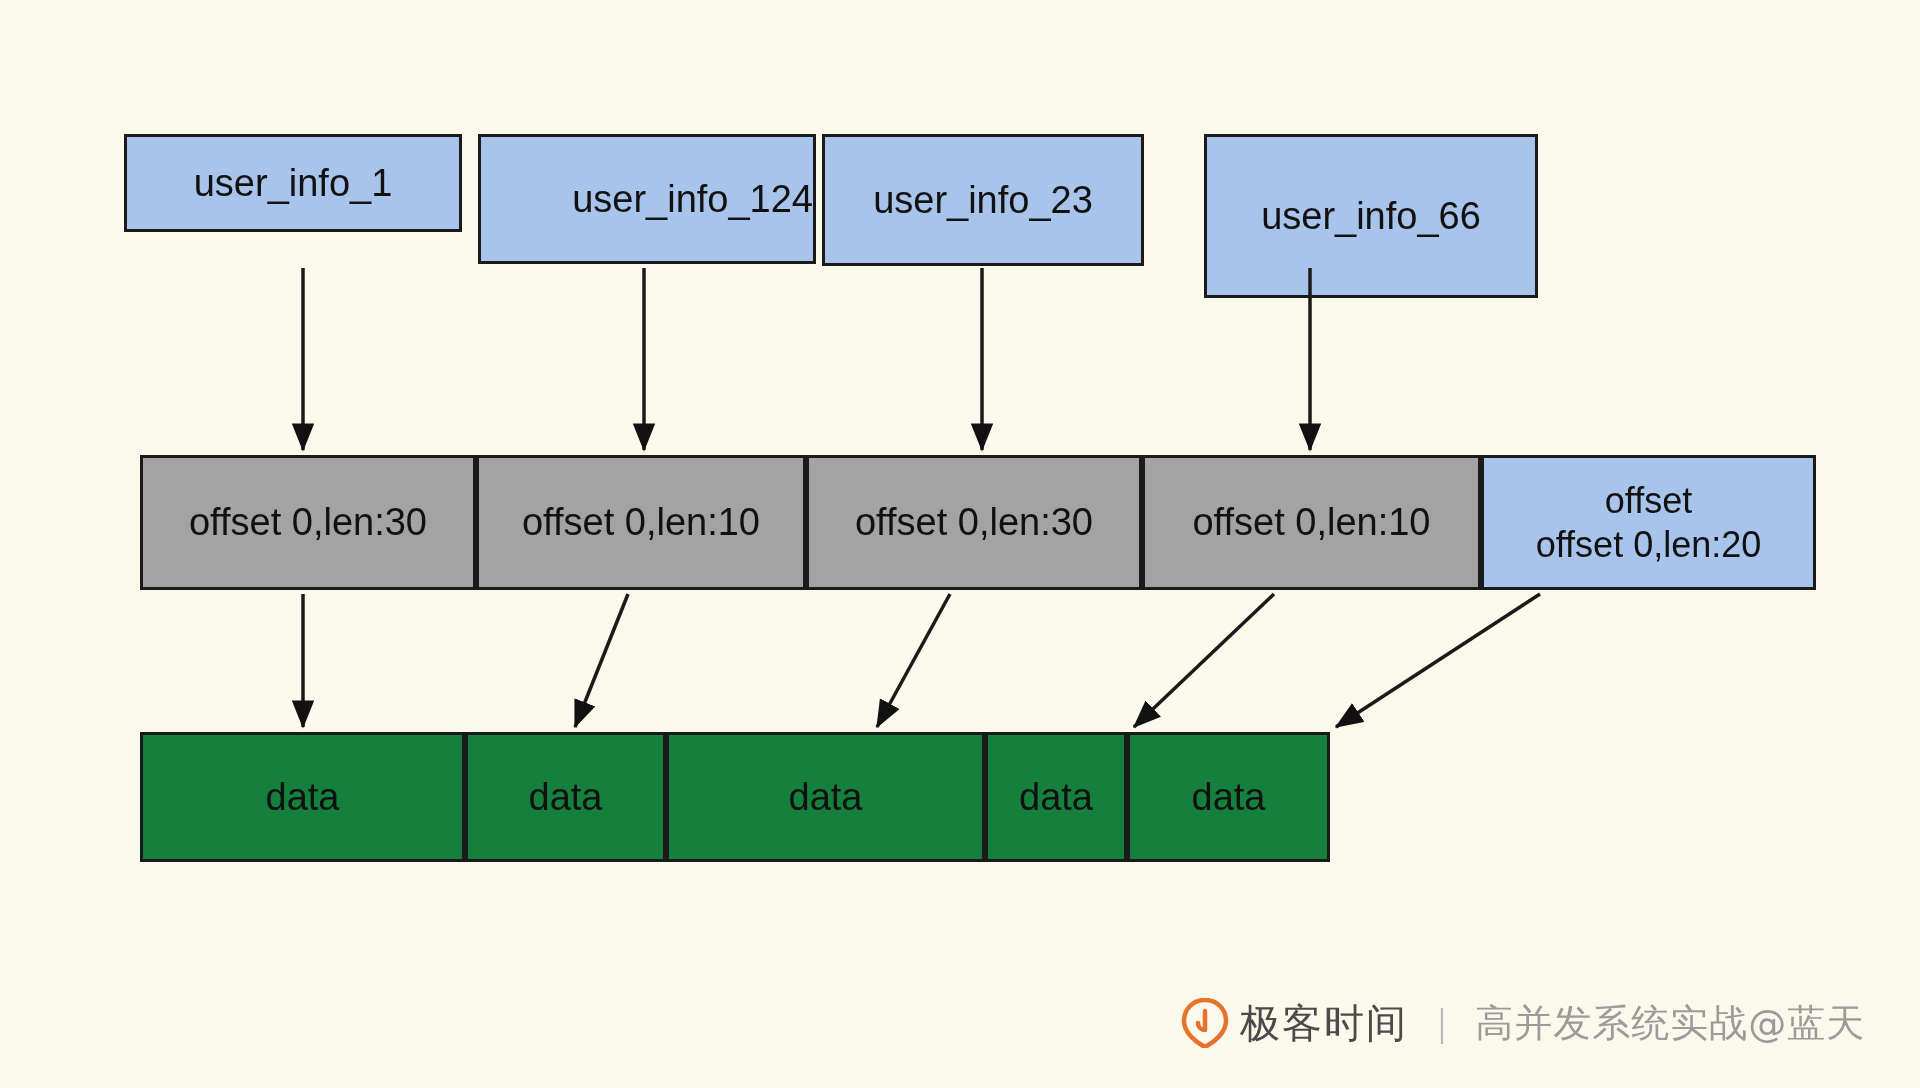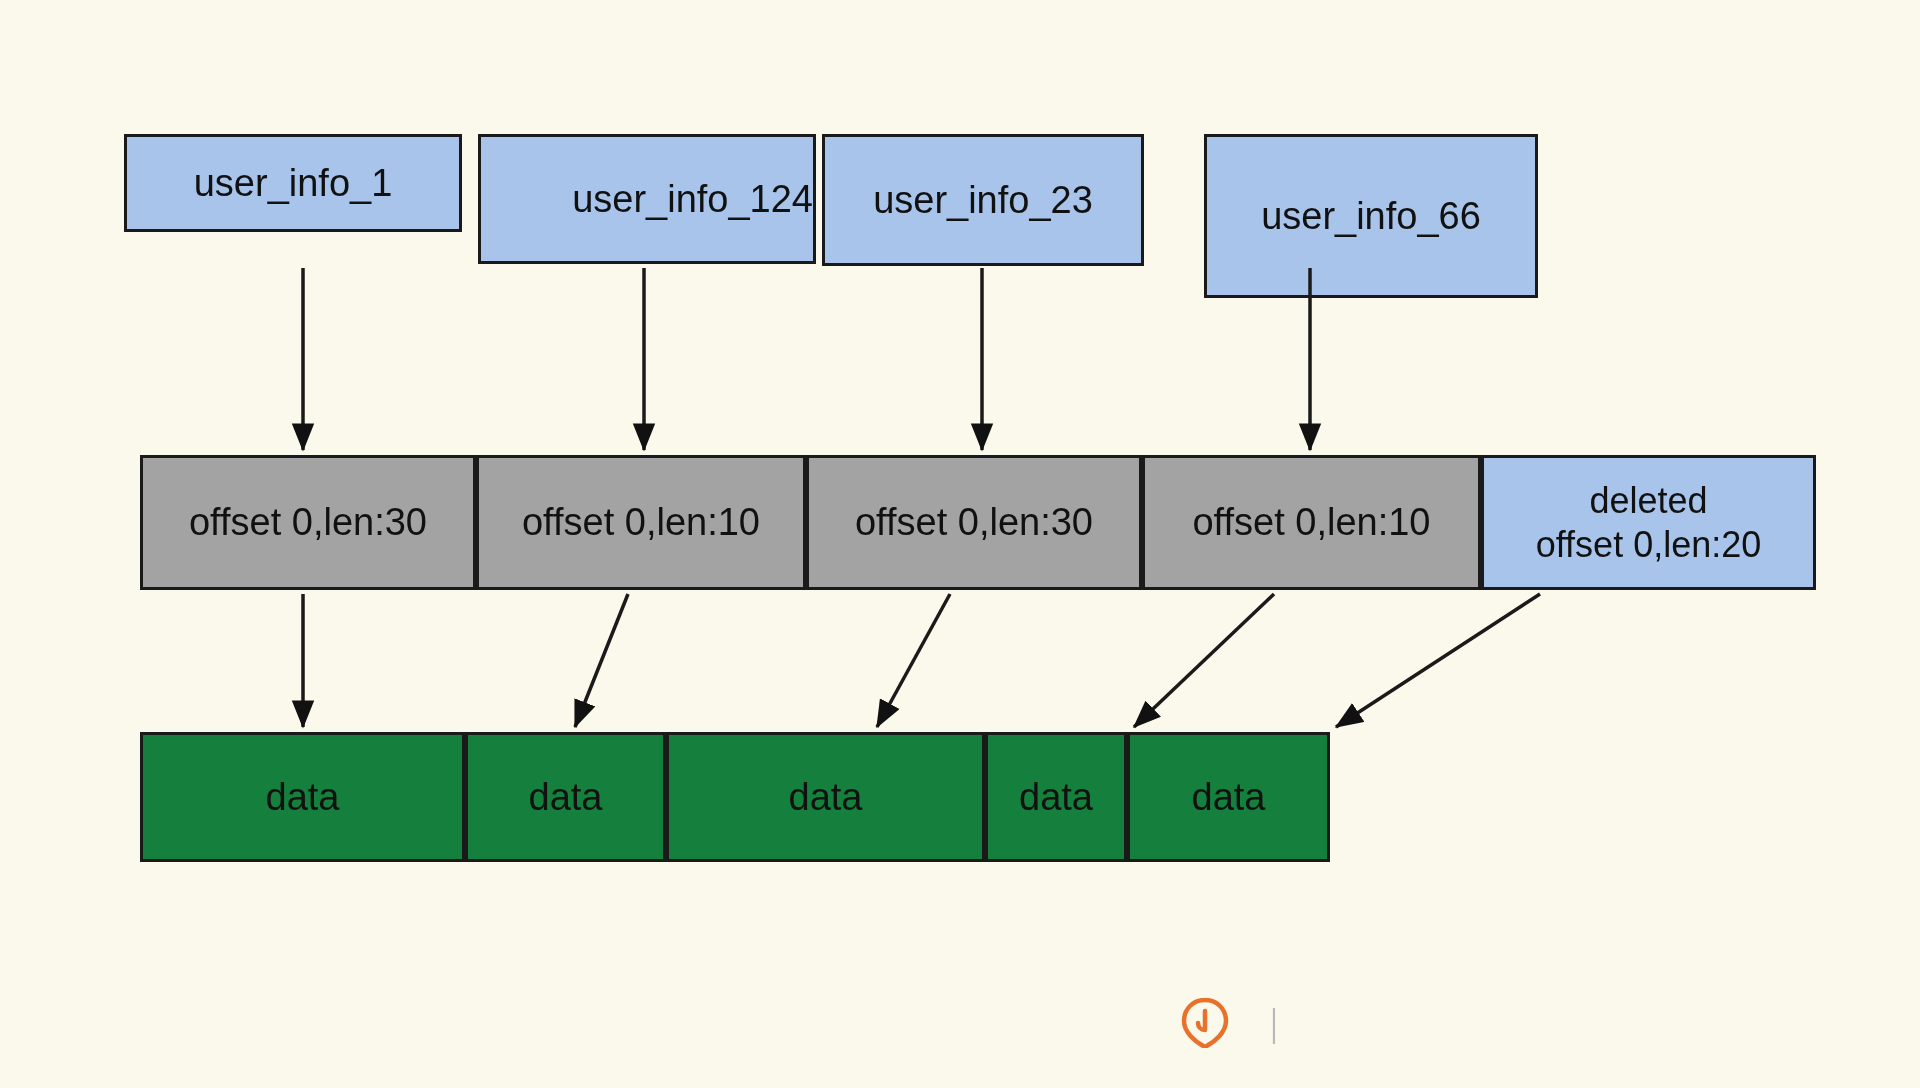--- a/index.html
+++ b/index.html
@@ -105,21 +105,21 @@
       <div class="box row-index" style="left: 476px; top: 455px; width: 330px; height: 135px;">
         <span>offset 0,len:10</span>
       </div>
       <div class="box row-index" style="left: 806px; top: 455px; width: 336px; height: 135px;">
         <span>offset 0,len:30</span>
       </div>
       <div class="box row-index" style="left: 1142px; top: 455px; width: 339px; height: 135px;">
         <span>offset 0,len:10</span>
       </div>
       <div class="box row-index deleted" style="left: 1481px; top: 455px; width: 335px; height: 135px; background: rgb(168, 196, 234);">
-        <span class="l1">deleted</span>
+        <span class="l1">offset</span>
         <span class="l2">offset 0,len:20</span>
       </div>
       <div class="box row-data" style="left: 140px; top: 732px; width: 325px; height: 130px;">
         <span>data</span>
       </div>
       <div class="box row-data" style="left: 465px; top: 732px; width: 201px; height: 130px;">
         <span>data</span>
       </div>
       <div class="box row-data" style="left: 666px; top: 732px; width: 319px; height: 130px;">
         <span>data</span>
@@ -149,16 +149,18 @@
         <line x1="1274" y1="594" x2="1134" y2="727" stroke="#1a1a1a" stroke-width="3.5" marker-end="url(#ah)"></line>
         <line x1="1540" y1="594" x2="1336" y2="727" stroke="#1a1a1a" stroke-width="3.5" marker-end="url(#ah)"></line>
       </g>
   </svg>
 
   <div id="watermark">
     <svg id="wm-logo" viewBox="0 0 100 100" xmlns="http://www.w3.org/2000/svg">
       <path d="M50 4 C26 4 8 22 8 46 C8 68 30 88 50 98 C70 88 92 68 92 46 C92 22 74 4 50 4 Z" fill="none" stroke="#e8722b" stroke-width="9"></path>
       <path d="M50 26 L50 64 M50 64 C42 64 36 58 36 50" fill="none" stroke="#e8722b" stroke-width="9" stroke-linecap="round"></path>
     </svg>
+    <span id="wm-brand">极客时间</span>
     <span id="wm-sep">｜</span>
+    <span id="wm-course">高并发系统实战@蓝天</span>
   </div>
 
 </div>
 
 </body></html>

